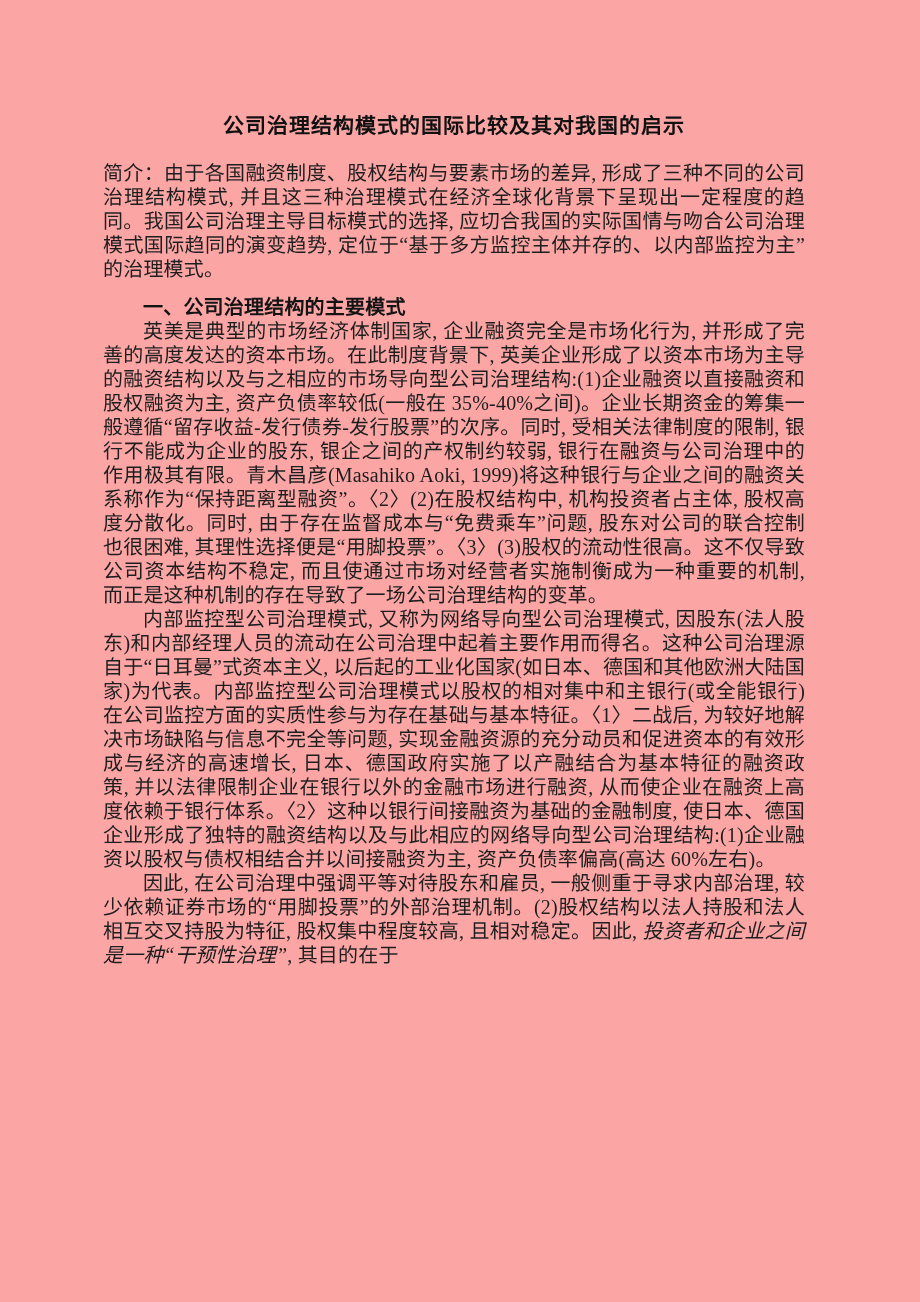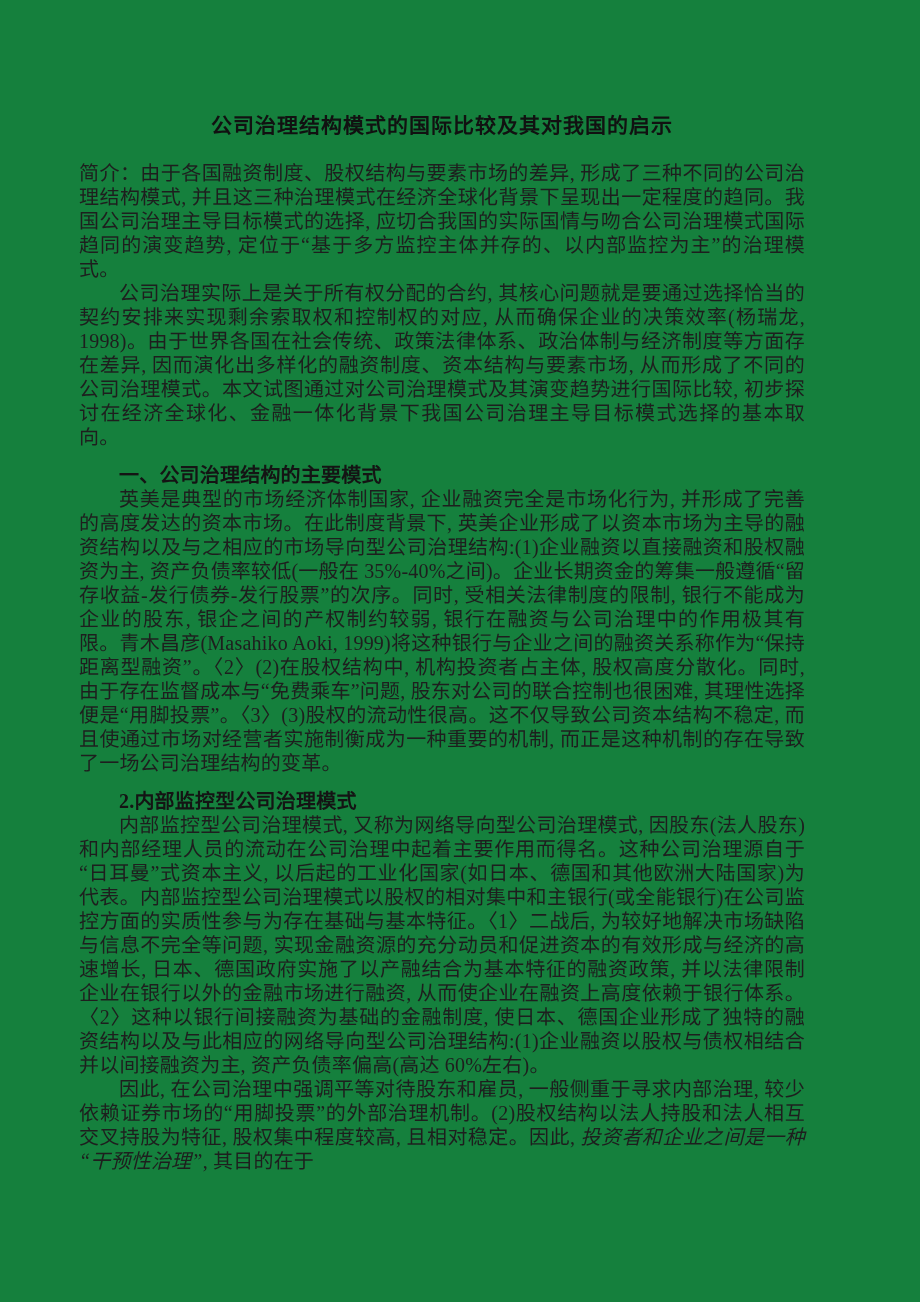--- a/index.html
+++ b/index.html
@@ -4,23 +4,23 @@
 <style>
   html, body {
     margin: 0;
     padding: 0;
     background: #ffffff;
   }
   .page {
     position: relative;
     width: 920px;
     height: 1302px;
-    background: #15803d;
+    background: #fca5a5;
     box-sizing: border-box;
-    padding: 112px 115px 0 79px;
+    padding: 112px 115px 0 103px;
     overflow: hidden;
     font-family: "Liberation Serif", "DejaVu Serif", serif;
     color: #1e1e1e;
   }
   .doc-title {
     font-size: 21px;
     line-height: 28px;
     font-weight: bold;
     text-align: center;
     margin: 0 0 21px 0;
@@ -49,28 +49,26 @@
 </style>
 </head>
 <body>
 
 <div class="page">
 
   <h1 class="doc-title">公司治理结构模式的国际比较及其对我国的启示</h1>
 
   <p class="para">简介：由于各国融资制度、股权结构与要素市场的差异, 形成了三种不同的公司治理结构模式, 并且这三种治理模式在经济全球化背景下呈现出一定程度的趋同。我国公司治理主导目标模式的选择, 应切合我国的实际国情与吻合公司治理模式国际趋同的演变趋势, 定位于“基于多方监控主体并存的、以内部监控为主”的治理模式。</p>
 
-  <p class="para indent">公司治理实际上是关于所有权分配的合约, 其核心问题就是要通过选择恰当的契约安排来实现剩余索取权和控制权的对应, 从而确保企业的决策效率(杨瑞龙, 1998)。由于世界各国在社会传统、政策法律体系、政治体制与经济制度等方面存在差异, 因而演化出多样化的融资制度、资本结构与要素市场, 从而形成了不同的公司治理模式。本文试图通过对公司治理模式及其演变趋势进行国际比较, 初步探讨在经济全球化、金融一体化背景下我国公司治理主导目标模式选择的基本取向。</p>
 
   <p class="heading">一、公司治理结构的主要模式</p>
 
 
 
 
   <p class="para indent">英美是典型的市场经济体制国家, 企业融资完全是市场化行为, 并形成了完善的高度发达的资本市场。在此制度背景下, 英美企业形成了以资本市场为主导的融资结构以及与之相应的市场导向型公司治理结构:(1)企业融资以直接融资和股权融资为主, 资产负债率较低(一般在 35%-40%之间)。企业长期资金的筹集一般遵循“留存收益-发行债券-发行股票”的次序。同时, 受相关法律制度的限制, 银行不能成为企业的股东, 银企之间的产权制约较弱, 银行在融资与公司治理中的作用极其有限。青木昌彦(Masahiko Aoki, 1999)将这种银行与企业之间的融资关系称作为“保持距离型融资”。〈2〉(2)在股权结构中, 机构投资者占主体, 股权高度分散化。同时, 由于存在监督成本与“免费乘车”问题, 股东对公司的联合控制也很困难, 其理性选择便是“用脚投票”。〈3〉(3)股权的流动性很高。这不仅导致公司资本结构不稳定, 而且使通过市场对经营者实施制衡成为一种重要的机制, 而正是这种机制的存在导致了一场公司治理结构的变革。</p>
 
-  <p class="heading">2.内部监控型公司治理模式</p>
 
   <p class="para indent">内部监控型公司治理模式, 又称为网络导向型公司治理模式, 因股东(法人股东)和内部经理人员的流动在公司治理中起着主要作用而得名。这种公司治理源自于“日耳曼”式资本主义, 以后起的工业化国家(如日本、德国和其他欧洲大陆国家)为代表。内部监控型公司治理模式以股权的相对集中和主银行(或全能银行)在公司监控方面的实质性参与为存在基础与基本特征。〈1〉二战后, 为较好地解决市场缺陷与信息不完全等问题, 实现金融资源的充分动员和促进资本的有效形成与经济的高速增长, 日本、德国政府实施了以产融结合为基本特征的融资政策, 并以法律限制企业在银行以外的金融市场进行融资, 从而使企业在融资上高度依赖于银行体系。〈2〉这种以银行间接融资为基础的金融制度, 使日本、德国企业形成了独特的融资结构以及与此相应的网络导向型公司治理结构:(1)企业融资以股权与债权相结合并以间接融资为主, 资产负债率偏高(高达 60%左右)。</p>
 
   <p class="para indent"><span>因此, 在公司治理中强调平等对待股东和雇员, 一般侧重于寻求内部治理, 较少依赖证券市场的“用脚投票”的外部治理机制。(2)股权结构以法人持股和法人相互交叉持股为特征, 股权集中程度较高, 且相对稳定。因此, </span><em class="emphasis">投资者和企业之间是一种“干预性治理”</em><span>, 其目的在于</span></p>
 
 </div>
 
 </body></html>

